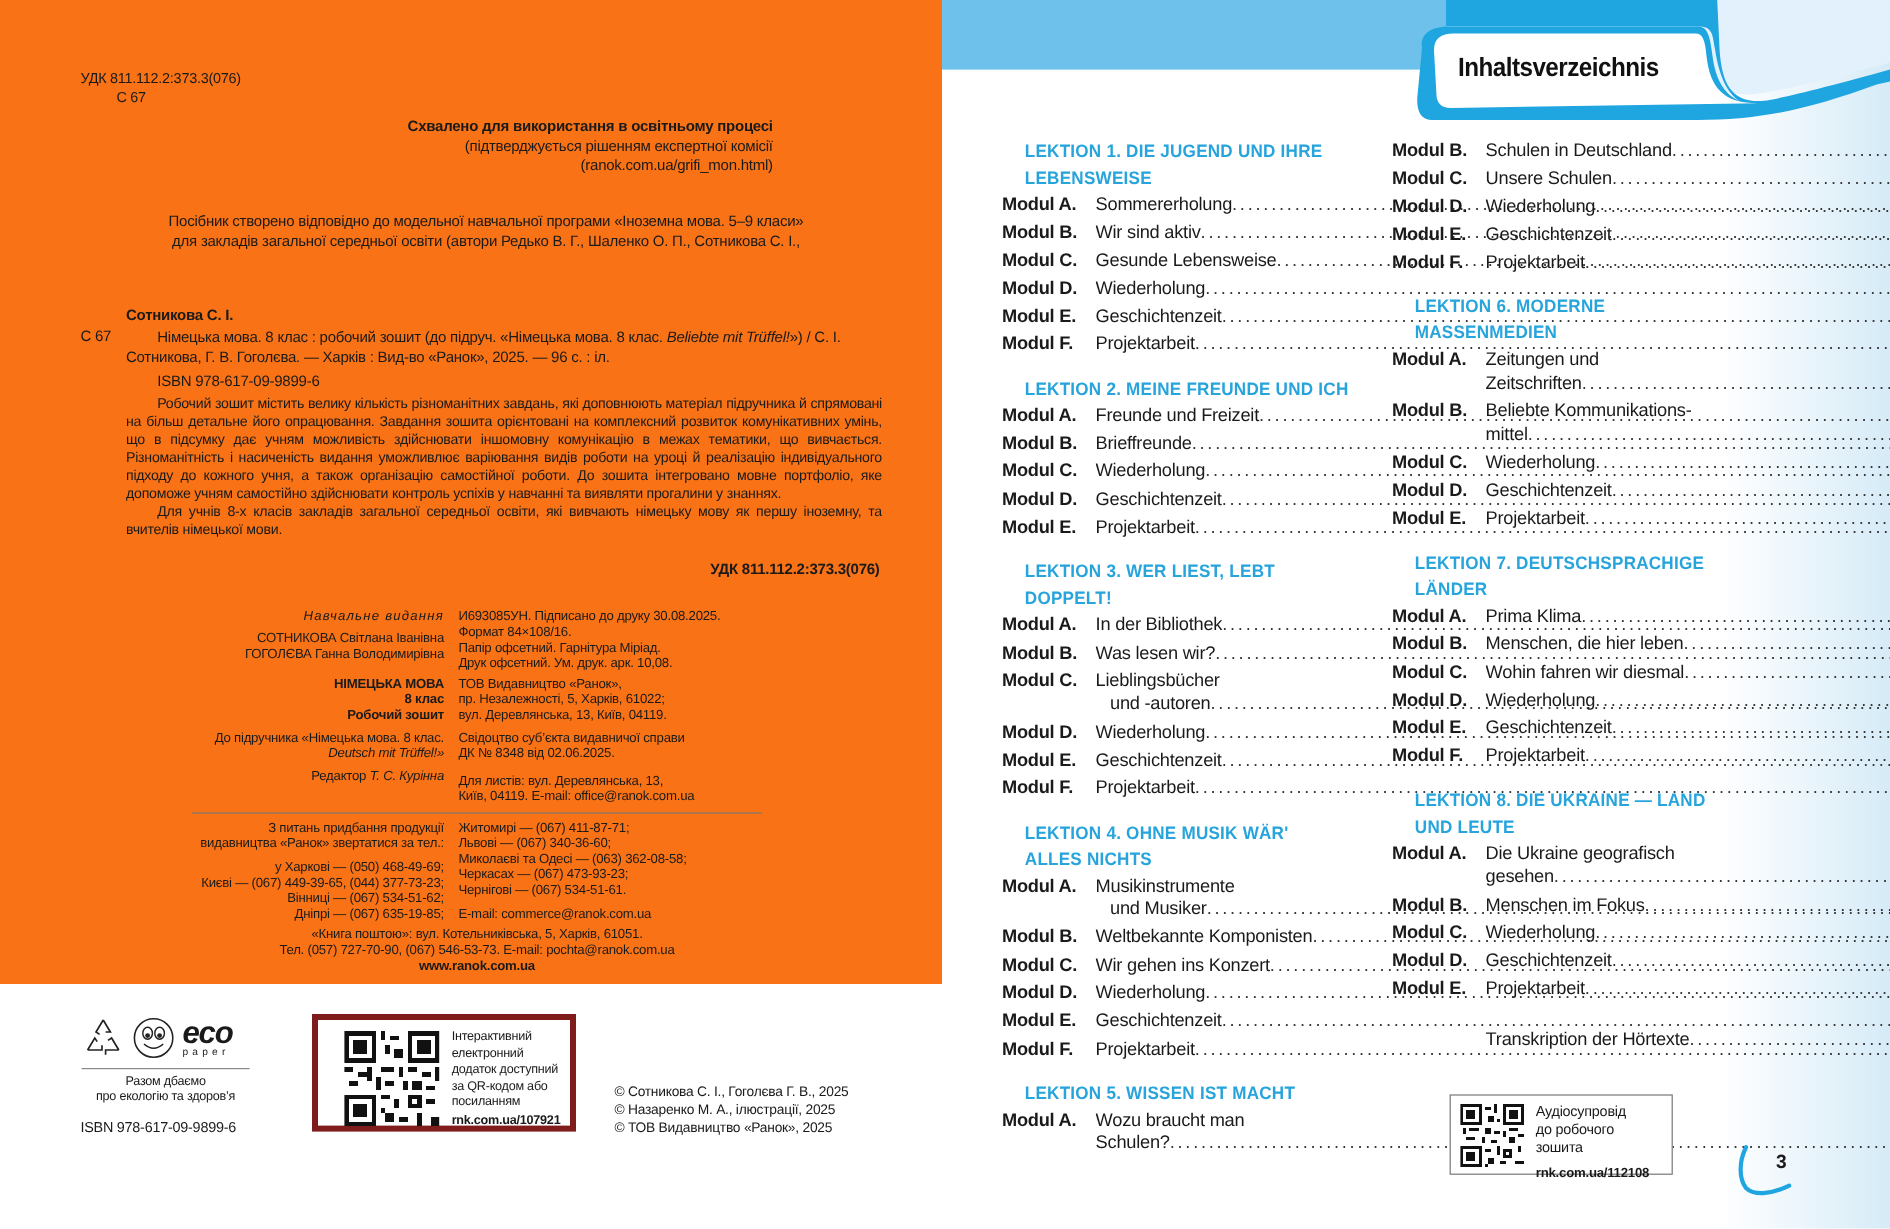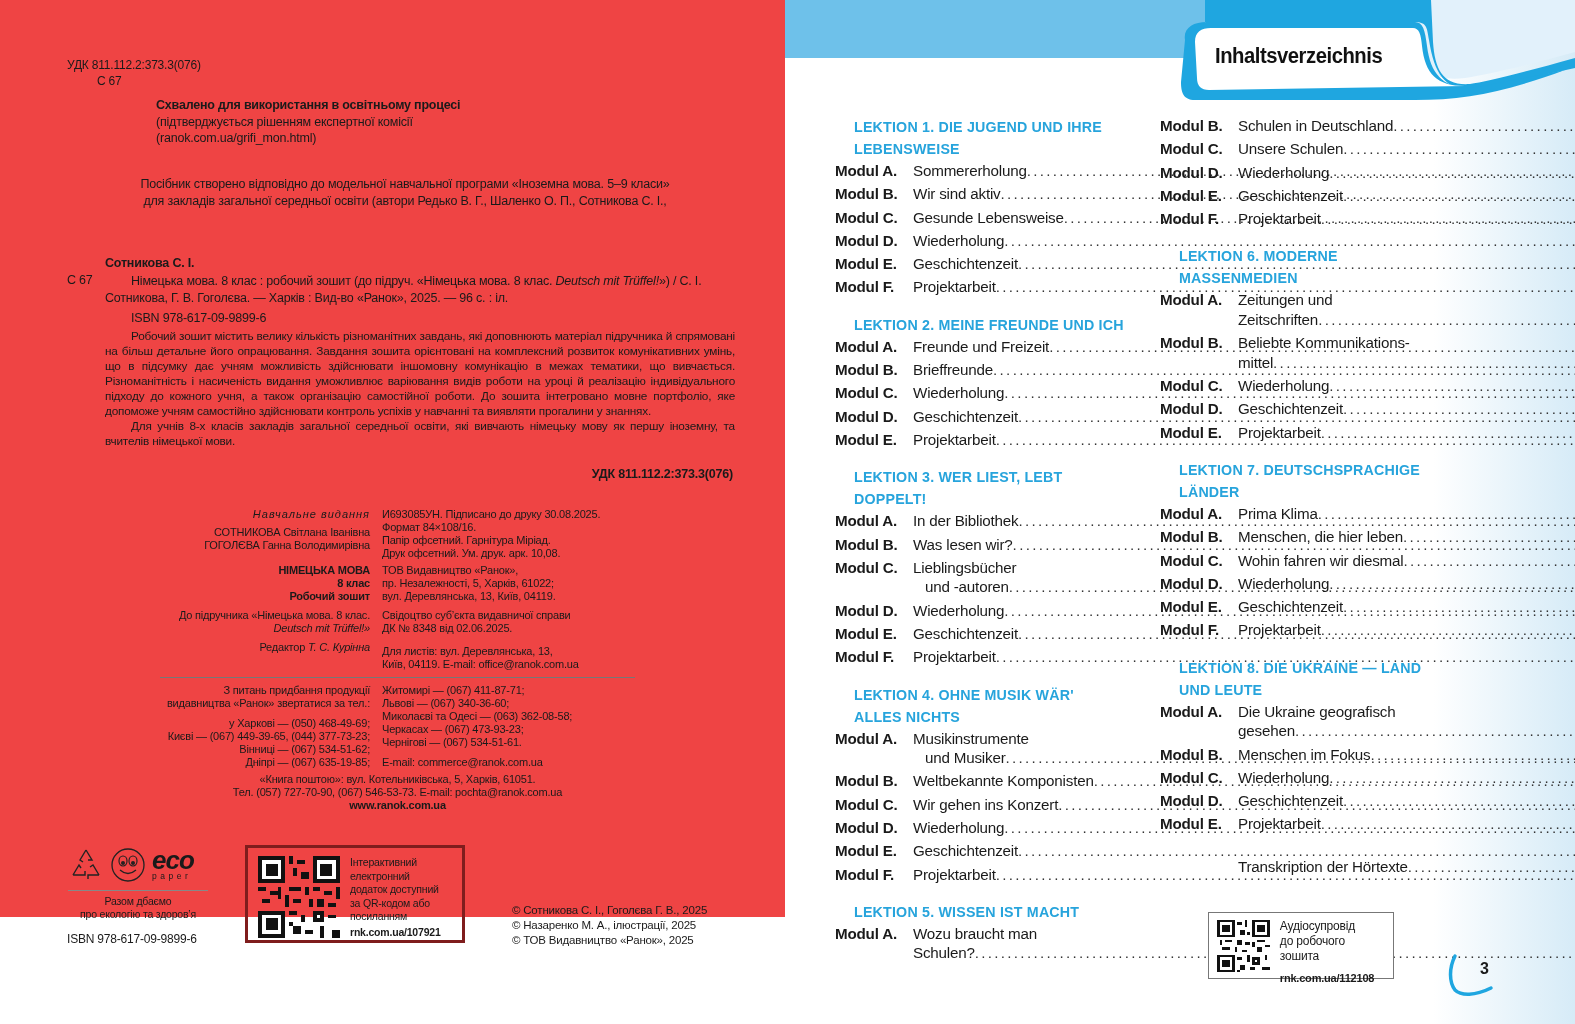--- a/index.html
+++ b/index.html
@@ -1,26 +1,26 @@
 <!DOCTYPE html>
 <html><head>
 <meta charset="utf-8">
 <style>
   * { box-sizing: border-box; margin: 0; padding: 0; }
   html, body { width: 1575px; height: 1024px; overflow: hidden; background: #ffffff; }
   body { position: relative; font-family: "Liberation Sans", "DejaVu Sans", sans-serif; color: #1a1a1a; }
 
   
-  .left-page { position: absolute; left: 0; top: 0; width: 785px; height: 917px; background: #ef4444; }
+  .left-page { position: absolute; left: 0; top: 0; width: 785px; height: 820px; background: #f97316; }
   .cond { font-family: "Liberation Sans", sans-serif; letter-spacing: -0.2px; }
 
   .udk-top { position: absolute; left: 67px; top: 57px; font-size: 12px; line-height: 16px; }
   .udk-top .c67 { padding-left: 30px; }
 
-  .approval { position: absolute; left: 156px; top: 97px; width: 520px; text-align: left; font-size: 12.5px; line-height: 16.5px; }
+  .approval { position: absolute; left: 124px; top: 97px; width: 520px; text-align: right; font-size: 12.5px; line-height: 16.5px; }
   .approval .bold { font-weight: bold; }
 
   .program { position: absolute; left: 95px; top: 176px; width: 620px; text-align: center; font-size: 12.5px; line-height: 16.5px; }
 
   .author { position: absolute; left: 105px; top: 256px; font-size: 12.5px; font-weight: bold; }
   .c67-left { position: absolute; left: 67px; top: 273px; font-size: 12.5px; }
   .biblio { position: absolute; left: 105px; top: 273px; width: 630px; font-size: 12.5px; line-height: 17px; text-indent: 26px; }
   .biblio i { font-style: italic; }
   .isbn-line { position: absolute; left: 131px; top: 311px; font-size: 12.5px; }
   .abstract { position: absolute; left: 105px; top: 329px; width: 630px; font-size: 11.8px; line-height: 15px; text-align: justify; }
@@ -40,21 +40,21 @@
 
   
   .eco { position: absolute; left: 68px; top: 845px; width: 140px; }
   .eco-icons { display: flex; align-items: center; gap: 6px; height: 40px; }
   .eco-word { font-size: 26px; font-weight: bold; font-style: italic; line-height: 22px; letter-spacing: -1px; }
   .eco-paper { font-size: 8.5px; letter-spacing: 3.5px; text-align: left; }
   .eco-hr { height: 1px; background: #888; margin: 5px 0 4px 0; }
   .eco-caption { font-size: 10.5px; line-height: 13px; text-align: center; }
   .isbn-bottom { position: absolute; left: 67px; top: 932px; font-size: 12px; }
 
-  .qr-box { position: absolute; left: 245px; top: 845px; width: 220px; height: 98px; border: 3px solid #7f1d1d; padding: 8px 8px 0 10px; display: flex; gap: 10px; }
+  .qr-box { position: absolute; left: 260px; top: 845px; width: 220px; height: 98px; border: 5px solid #7f1d1d; padding: 8px 8px 0 22px; display: flex; gap: 10px; }
   .qr-text { font-size: 10.5px; line-height: 13.5px; }
   .qr-text .link { font-weight: bold; margin-top: 2px; }
 
   .copyrights { position: absolute; left: 512px; top: 903px; font-size: 11.5px; line-height: 15px; }
 
   
   .right-page { position: absolute; left: 785px; top: 0; width: 790px; height: 1024px; background: linear-gradient(90deg, #ffffff 0%, #ffffff 82%, #d6ebf7 100%); overflow: hidden; }
   .top-band { position: absolute; left: 0; top: 0; width: 420px; height: 58px; background: #6ec1ea; }
   .title-svg { position: absolute; left: 380px; top: 0; }
   .toc-title { position: absolute; left: 430px; top: 43px; font-size: 22px; font-weight: bold; letter-spacing: -0.5px; color: #111; font-family: "Liberation Sans", sans-serif; transform: scaleX(0.92); transform-origin: left; }
@@ -100,21 +100,21 @@
     <div>(ranok.com.ua/grifi_mon.html)</div>
   </div>
 
   <div class="program cond">
     <div>Посібник створено відповідно до модельної навчальної програми «Іноземна мова. 5–9 класи»</div>
     <div>для закладів загальної середньої освіти (автори Редько В. Г., Шаленко О. П., Сотникова С. І.,</div>
   </div>
 
   <div class="author cond">Сотникова С. І.</div>
   <div class="c67-left cond">С 67</div>
-  <div class="biblio cond"><span>Німецька мова. 8 клас : робочий зошит (до підруч. «Німецька мова. 8 клас. </span><i>Deutsch mit Trüffel!</i><span>») / С. І. Сотникова, Г. В. Гоголєва. — Харків : Вид-во «Ранок», 2025. — 96 с. : іл.</span></div>
+  <div class="biblio cond"><span>Німецька мова. 8 клас : робочий зошит (до підруч. «Німецька мова. 8 клас. </span><i>Beliebte mit Trüffel!</i><span>») / С. І. Сотникова, Г. В. Гоголєва. — Харків : Вид-во «Ранок», 2025. — 96 с. : іл.</span></div>
   <div class="isbn-line cond">ISBN 978-617-09-9899-6</div>
 
   <div class="abstract cond">
     <p>Робочий зошит містить велику кількість різноманітних завдань, які доповнюють матеріал підручника й спрямовані на більш детальне його опрацювання. Завдання зошита орієнтовані на комплексний розвиток комунікативних умінь, що в підсумку дає учням можливість здійснювати іншомовну комунікацію в межах тематики, що вивчається. Різноманітність і насиченість видання уможливлює варіювання видів роботи на уроці й реалізацію індивідуального підходу до кожного учня, а також організацію самостійної роботи. До зошита інтегровано мовне портфоліо, яке допоможе учням самостійно здійснювати контроль успіхів у навчанні та виявляти прогалини у знаннях.</p>
     <p>Для учнів 8-х класів закладів загальної середньої освіти, які вивчають німецьку мову як першу іноземну, та вчителів німецької мови.</p>
   </div>
   <div class="udk-bottom cond">УДК 811.112.2:373.3(076)</div>
 
   <div class="imprint cond">
     <div class="imp-row" style="margin-bottom:4px;">

